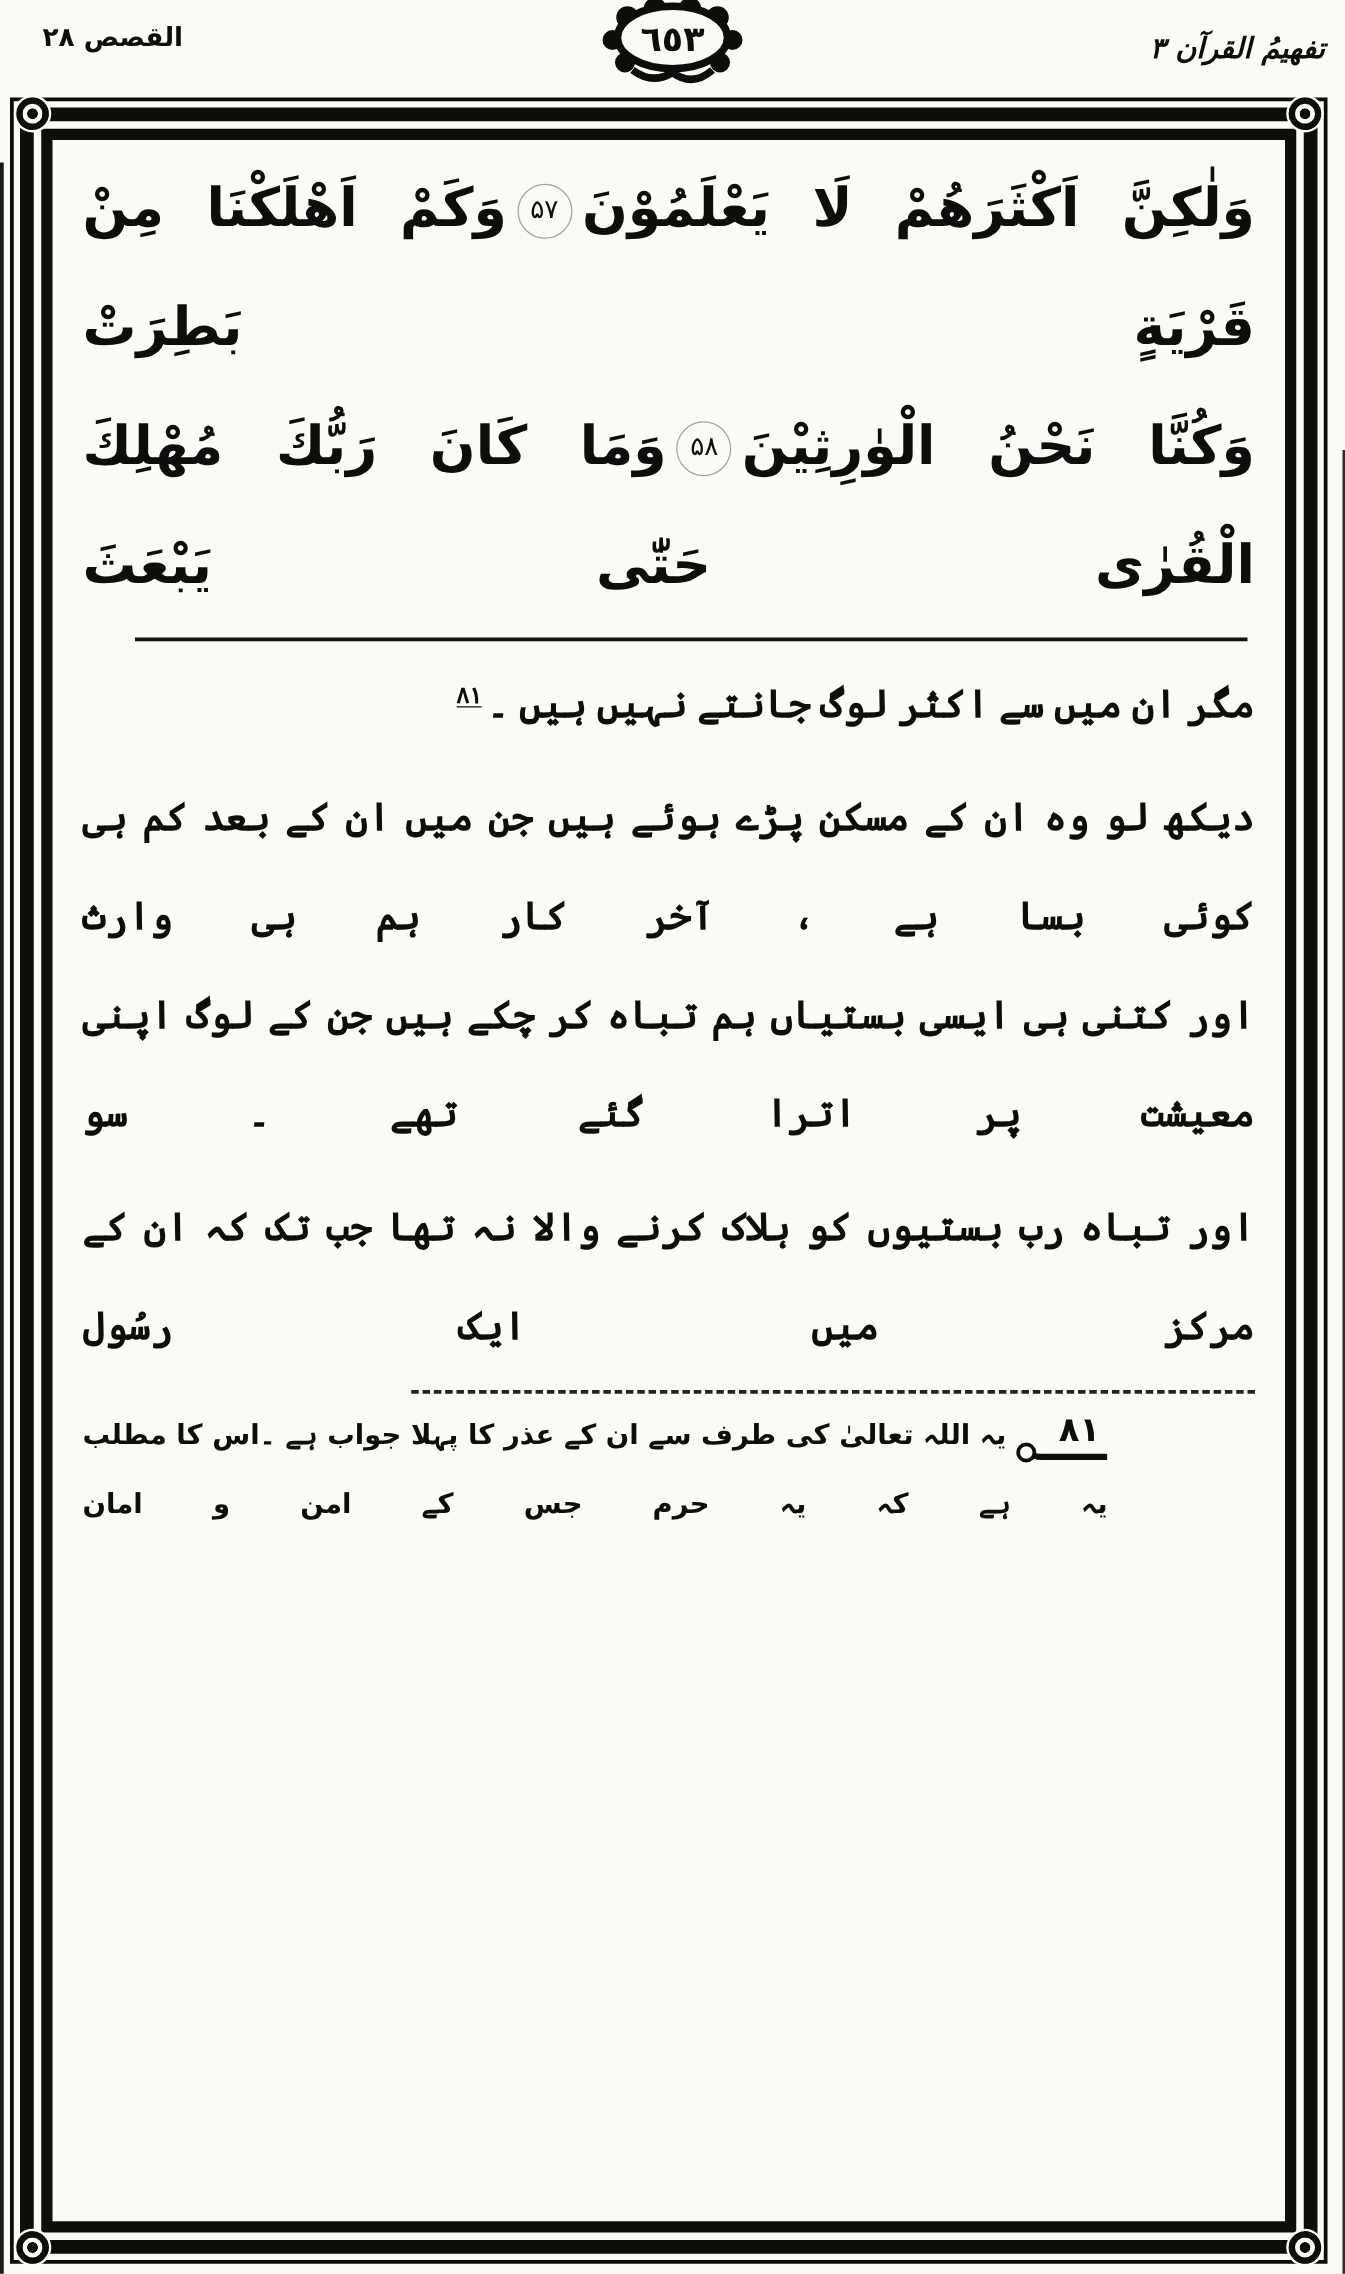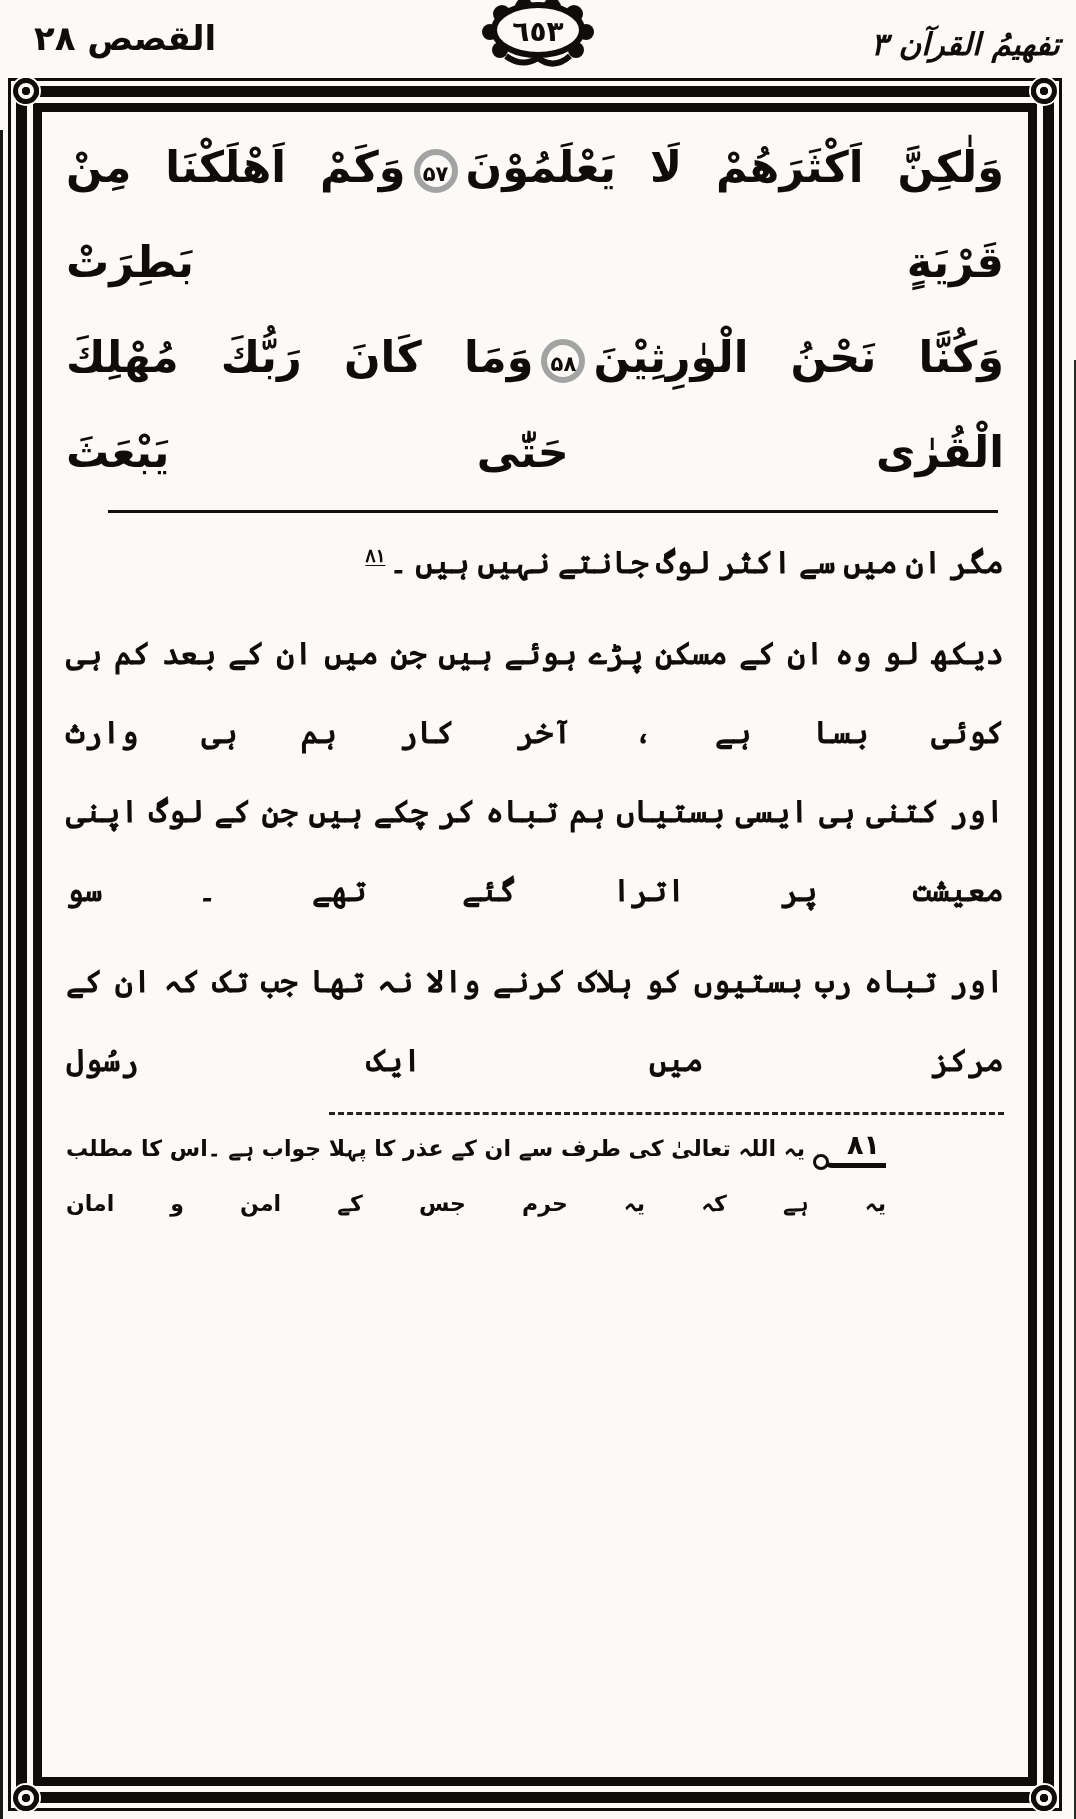--- a/index.html
+++ b/index.html
@@ -8,26 +8,26 @@
     position:relative;
     background:#fbfaf7;
     color:#0e0d0b;
     font-family:"DejaVu Sans", sans-serif;
     overflow:hidden;
   }
   
   .page-header { position:absolute; top:0; left:0; right:0; height:76px; direction:rtl; }
   .hdr-right {
     position:absolute; right:16px; top:26px;
-    font-size:31px; font-weight:700; font-style:italic;
+    font-size:23px; font-weight:700; font-style:italic;
     letter-spacing:-1px; white-space:nowrap; direction:rtl;
   }
   .hdr-left {
     position:absolute; left:34px; top:18px;
-    font-size:34px; font-weight:800; white-space:nowrap; direction:rtl;
+    font-size:21px; font-weight:800; white-space:nowrap; direction:rtl;
   }
   .medallion { position:absolute; left:50%; top:0; transform:translateX(-50%); width:140px; height:74px; }
   
   .frame-outer {
     position:absolute; top:78px; left:8px; right:14px; bottom:8px;
     border:3px solid #0e0d0b; padding:5px;
   }
   .frame-mid { width:100%; height:100%; border:11px solid #0e0d0b; padding:6px; }
   .frame-inner { width:100%; height:100%; border:9px solid #0e0d0b; padding:6px 24px 0; overflow:hidden; }
   .knot {
@@ -40,22 +40,22 @@
   .scan-edge { position:absolute; width:3px; background:#1a1a18; }
   .edge-l { left:0; top:130px; bottom:0; }
   .edge-r { right:0; top:360px; bottom:0; width:2px; background:#2a2a27; }
   
   #quran { direction:rtl; margin-top:2px; }
   .quran-line {
     font-size:43px; font-weight:700; line-height:95px;
     text-align:justify; text-align-last:justify; white-space:normal;
   }
   .verse-badge {
-    display:inline-block; width:44px; height:44px; border:6px solid #a3a3a3; border-radius:50%;
-    font-size:21px; font-weight:700; line-height:38px; text-align:center; text-align-last:center;
+    display:inline-block; width:44px; height:44px; border:1px solid #a3a3a3; border-radius:50%;
+    font-size:21px; font-weight:400; line-height:38px; text-align:center; text-align-last:center;
     vertical-align:middle; margin:0 8px;
   }
   .quran-rule { height:3px; background:#121110; margin:10px 6px 4px 42px; }
   
   #translation { direction:rtl; margin-top:4px; }
   .trans-para { margin-bottom:12px;font-family:Liberation Serif, serif; }
   .trans-line { font-size:31px; font-weight:700; line-height:79px; }
   #translation .trans-para:first-child .trans-line { padding-left:56px; }
   .fn-ref { font-size:17px; font-weight:800; vertical-align:super; margin:0 4px;
             text-decoration:underline; text-underline-offset:3px; }

